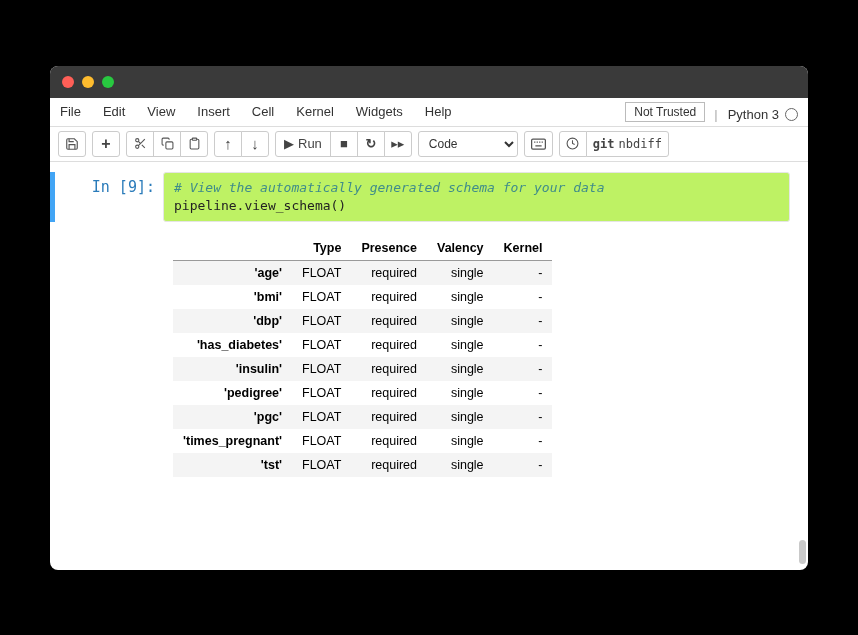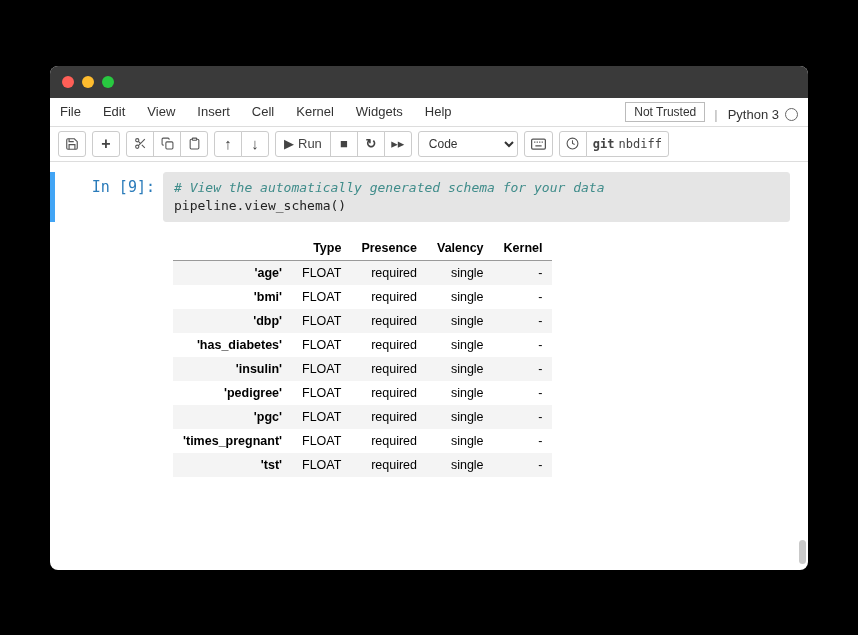--- a/index.html
+++ b/index.html
@@ -123,21 +123,21 @@
   .prompt {
     width: 108px;
     text-align: right;
     padding: 6px 8px 0 0;
     font-family: ui-monospace, Menlo, monospace;
     font-size: 15px;
     color: #2a7bba;
   }
   .cell-body { flex: 1; padding-right: 6px; }
   .input-area {
-    background: #e5e5e5;
+    background: #bef264;
     border: 1px solid #e5e5e5;
     border-radius: 3px;
     padding: 6px 10px;
     font-family: ui-monospace, Menlo, monospace;
     font-size: 13px;
     line-height: 1.4;
     white-space: pre;
     color: #222;
   }
   .comment { color: #3f8c8a; font-style: italic; }

